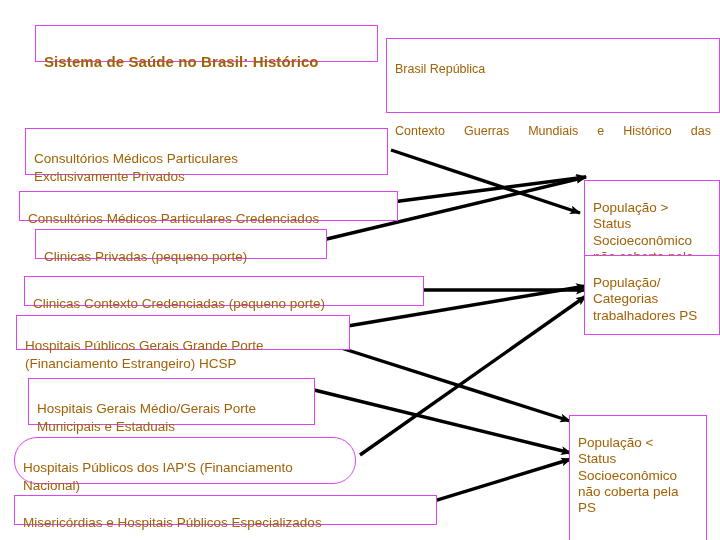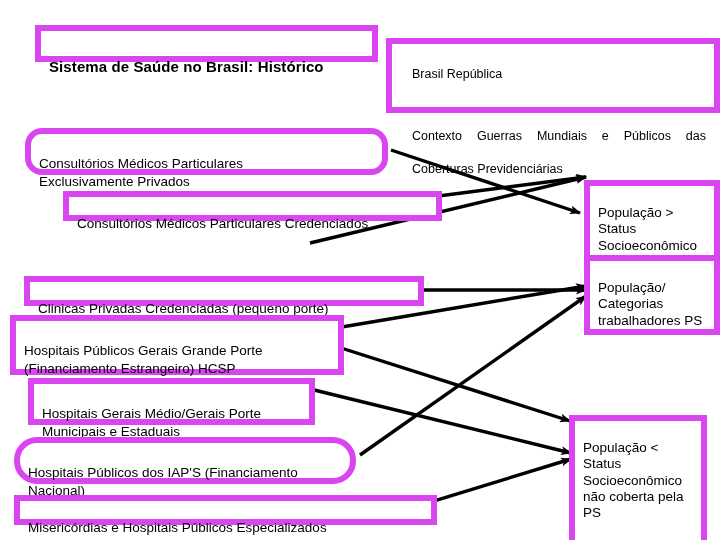--- a/index.html
+++ b/index.html
@@ -12,22 +12,22 @@
     width: 720px;
     height: 540px;
     background: #ffffff;
     overflow: hidden;
     font-family: "Liberation Sans", sans-serif;
   }
   .box {
     position: absolute;
     box-sizing: border-box;
     background: #ffffff;
-    border: 6px solid #d946ef;
-    color: #000000;
+    border: 1px solid #d946ef;
+    color: #a16207;
     font-size: 13.5px;
     line-height: 1.28;
     padding: 4px 6px 3px 8px;
     z-index: 3;
     white-space: pre-line;
   }
   .box.title {
     font-weight: bold;
     font-size: 15px;
     padding-top: 7px;
@@ -39,21 +39,20 @@
     font-size: 12.5px;
     line-height: 1.35;
     padding: 5px 8px 4px 8px;
   }
   .box.tight {
     line-height: 1.2;
     padding-top: 3px;
   }
   .box .para {
     display: block;
-    margin-left: 12px;
   }
   .box .para + .para {
     margin-top: 11px;
   }
   .box .jline {
     display: block;
     text-align: justify;
     text-align-last: justify;
   }
   .box .jline.last {
@@ -102,40 +101,42 @@
     </g>
   </svg>
 
   <div class="box title" style="left:35px; top:25px; width:343px; height:37px;">
     <span>Sistema de Saúde no Brasil: Histórico</span>
   </div>
 
   <div class="box justify" style="left:386px; top:38px; width:334px; height:75px;">
     <span class="para">Brasil República</span>
     <span class="para">
-      <span class="jline">Contexto Guerras Mundiais e Públicos das</span>
-      <span class="jline last">Coberturas Previdenciárias</span>
+      <span class="jline">Contexto Guerras Mundiais e Histórico das</span>
     </span>
   </div>
 
-  <div class="box" style="left:25px; top:128px; width:363px; height:47px;border-radius:17px;">
+  <div class="box" style="left:25px; top:128px; width:363px; height:47px;">
     <span>Consultórios Médicos Particulares
 Exclusivamente Privados</span>
   </div>
 
-  <div class="box tight" style="left:19px; top:191px; width:379px; height:30px;margin-left:44px;">
+  <div class="box tight" style="left:19px; top:191px; width:379px; height:30px;">
     <span>Consultórios Médicos Particulares Credenciados</span>
   </div>
 
+  <div class="box tight" style="left:35px; top:229px; width:292px; height:30px;">
+    <span>Clinicas Privadas (pequeno porte)</span>
+  </div>
 
   <div class="box tight" style="left:24px; top:276px; width:400px; height:30px;">
-    <span>Clinicas Privadas Credenciadas (pequeno porte)</span>
+    <span>Clinicas Contexto Credenciadas (pequeno porte)</span>
   </div>
 
-  <div class="box" style="left:10px; top:315px; width:334px; height:60px;">
+  <div class="box" style="left:16px; top:315px; width:334px; height:35px;">
     <span>Hospitais Públicos Gerais  Grande Porte
 (Financiamento Estrangeiro) HCSP</span>
   </div>
 
   <div class="box" style="left:28px; top:378px; width:287px; height:47px;">
     <span>Hospitais Gerais Médio/Gerais Porte
 Municipais e Estaduais</span>
   </div>
 
   <div class="box" style="left:14px; top:437px; width:342px; height:47px;border-radius:23px;">

